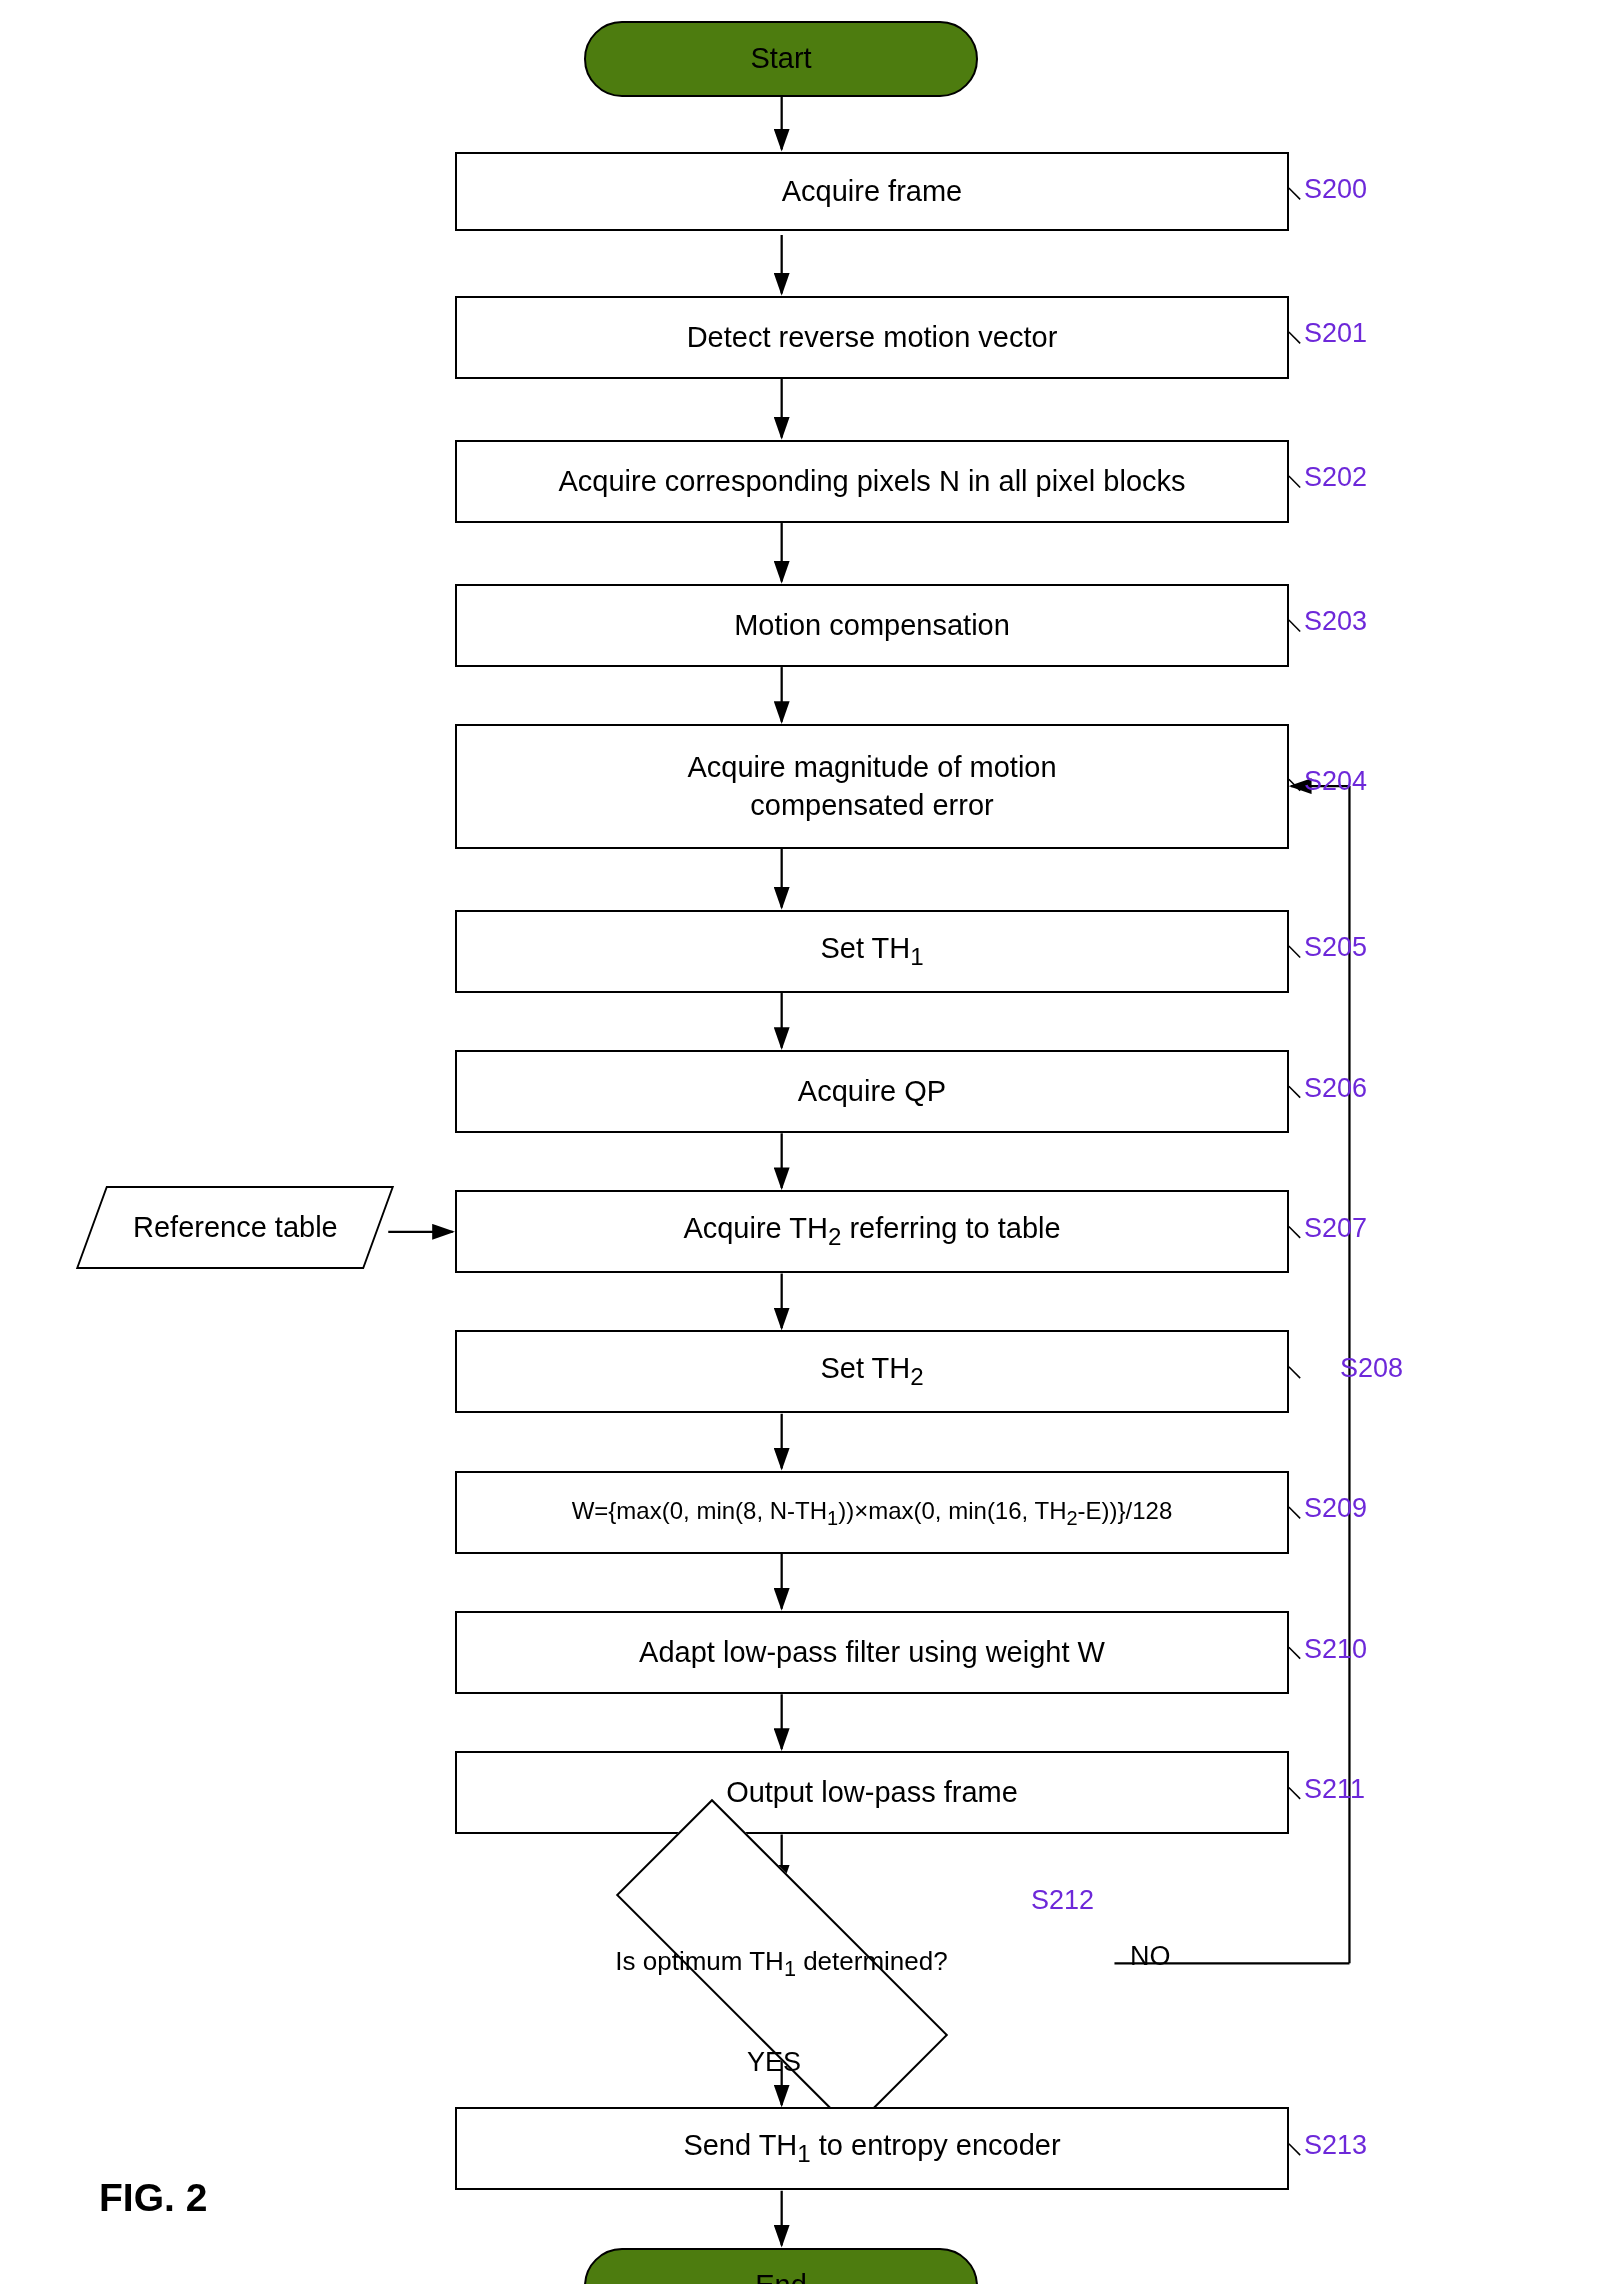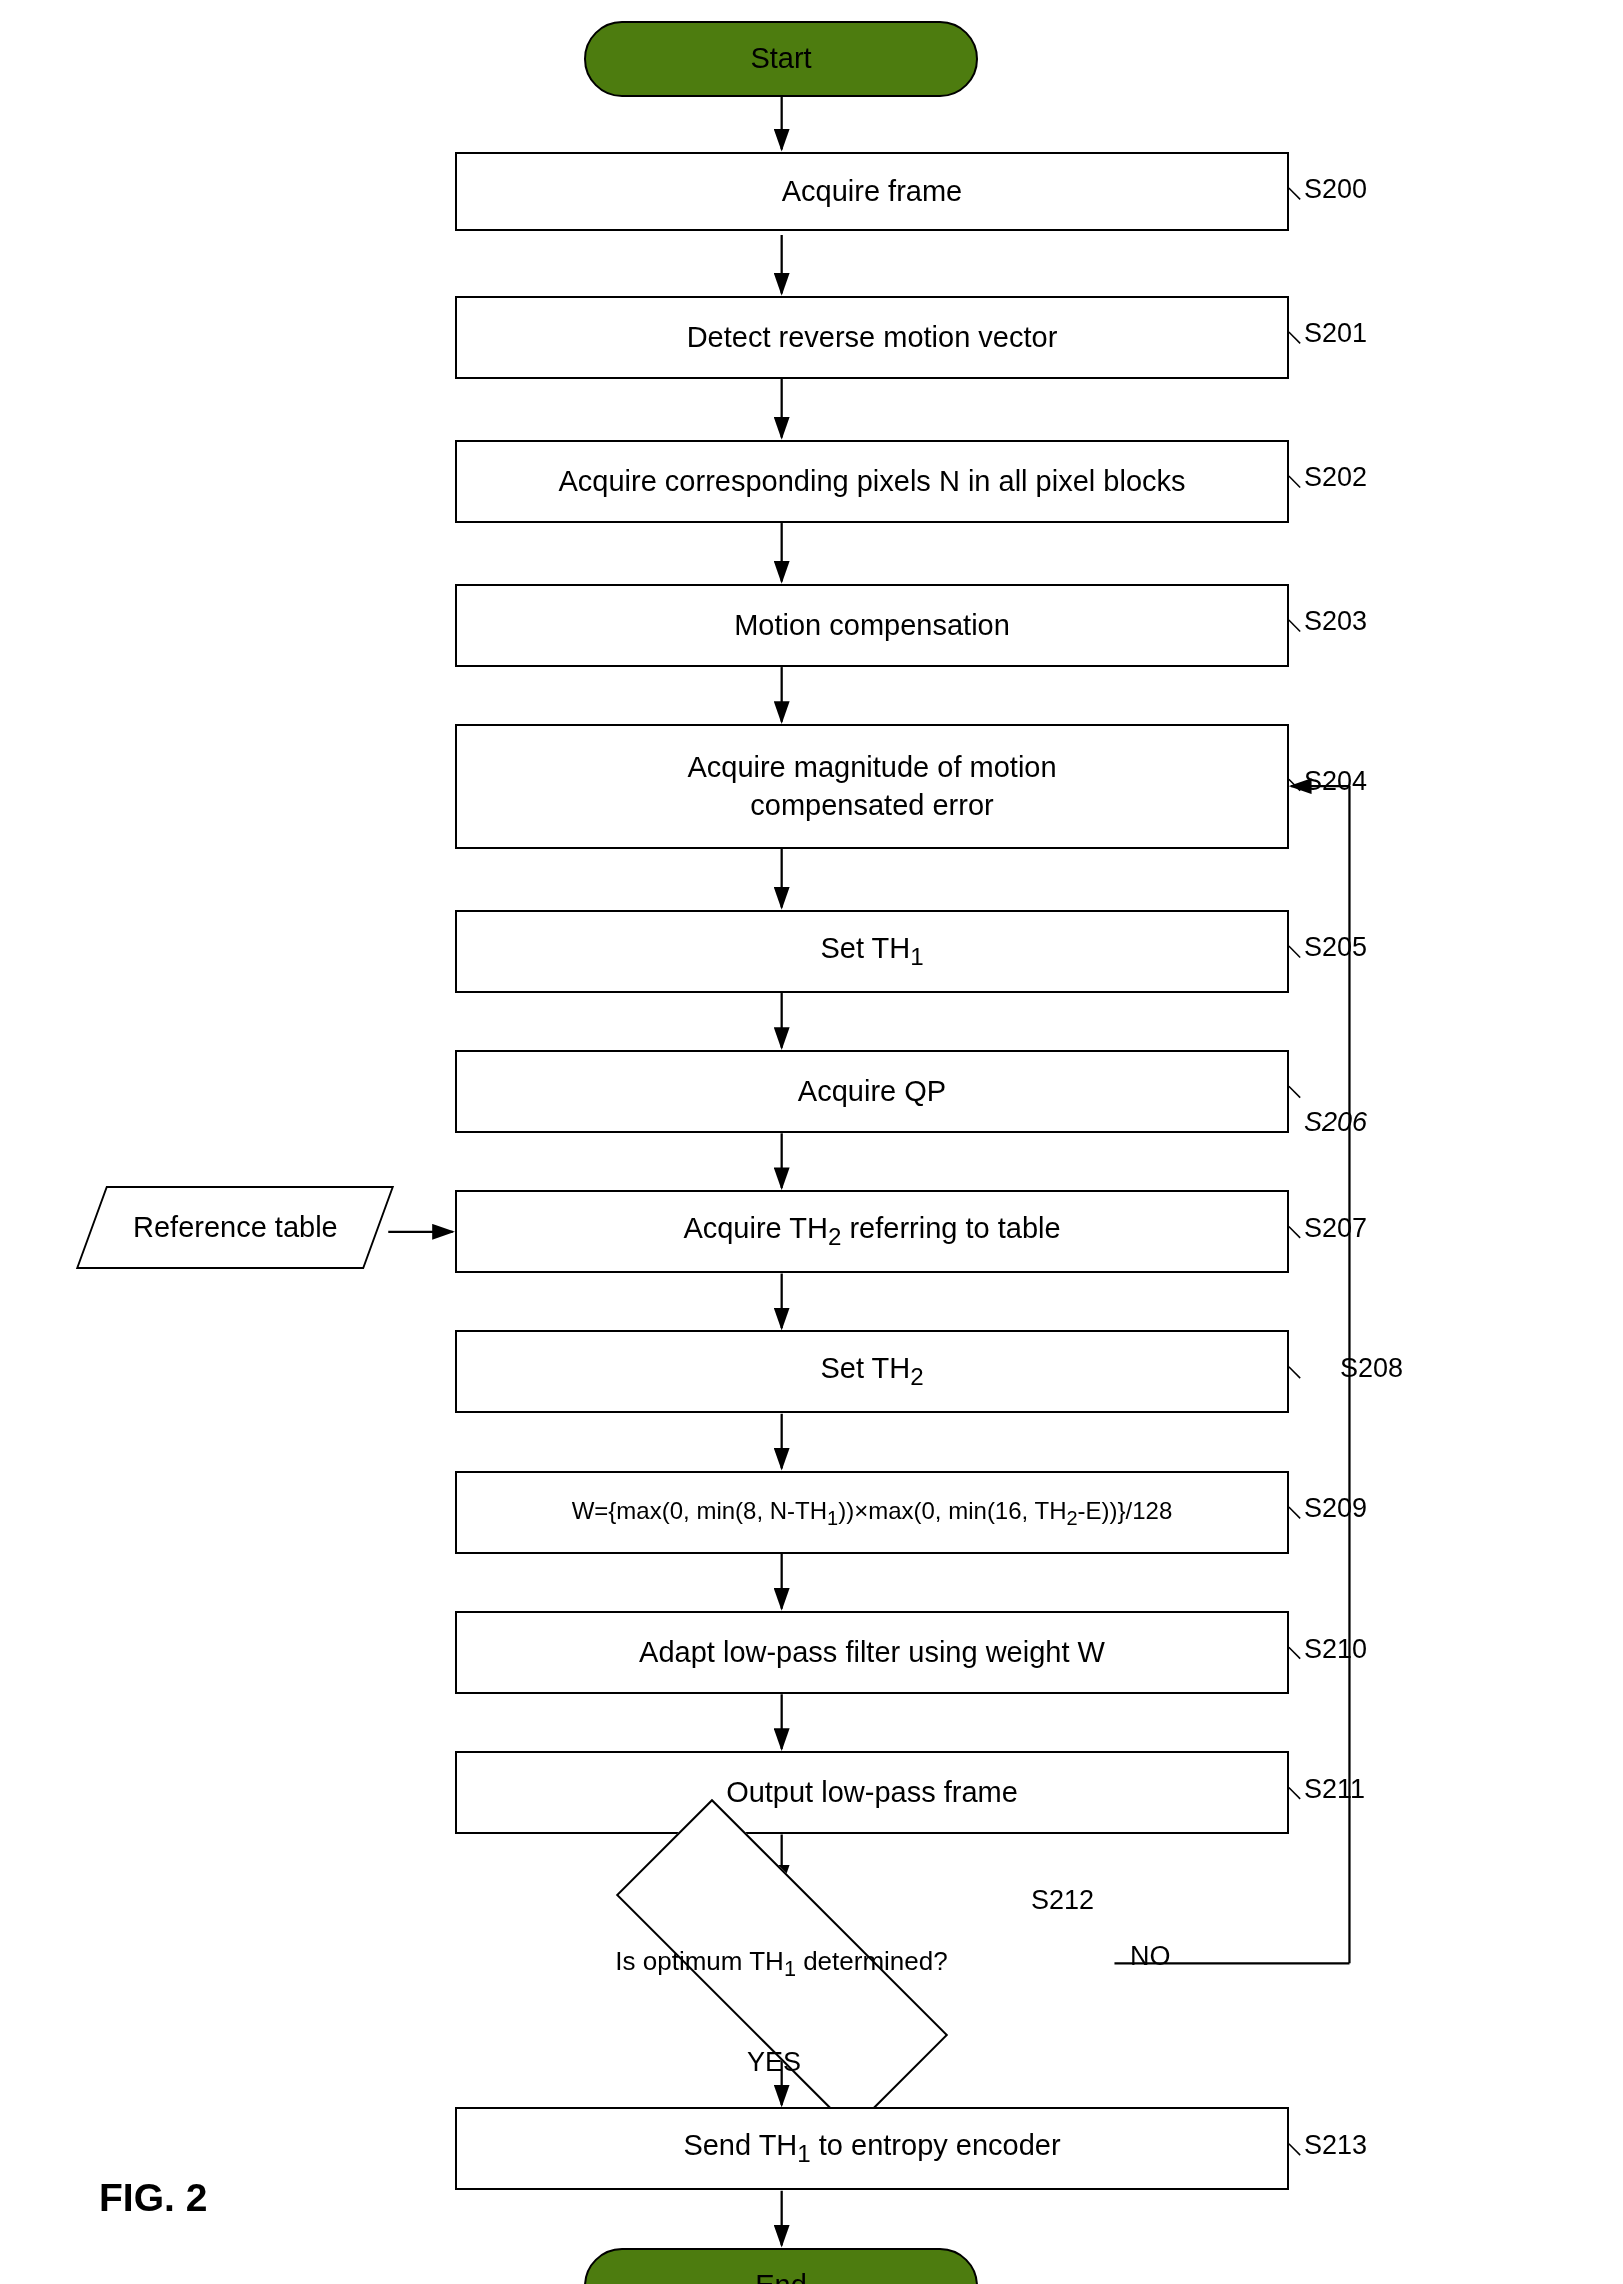--- a/index.html
+++ b/index.html
@@ -42,21 +42,21 @@
     .label-text {
       font-size: 29px;
       font-weight: normal;
       color: #000;
       line-height: 1.3;
     }
 
     .step-label {
       position: absolute;
       font-size: 27px;
-      color: #000000;
+      color: #6d28d9;
     }
 
     
     svg.arrows {
       position: absolute;
       top: 0; left: 0;
       width: 1624px;
       height: 2284px;
       pointer-events: none;
     }
@@ -170,21 +170,21 @@
   <span class="step-label" style="left:1304px; top:766px;">S204</span>
 
   <div class="flow-item rect" style="left:455px; top:910px; width:834px; height:83px;">
     <span class="label-text">Set TH<sub>1</sub></span>
   </div>
   <span class="step-label" style="left:1304px; top:932px;">S205</span>
 
   <div class="flow-item rect" style="left:455px; top:1050px; width:834px; height:83px;">
     <span class="label-text">Acquire QP</span>
   </div>
-  <span class="step-label" style="left:1304px; top:1107px;font-style:italic;">S206</span>
+  <span class="step-label" style="left:1304px; top:1073px;">S206</span>
 
   <div class="flow-item rect" style="left:455px; top:1190px; width:834px; height:83px;">
     <span class="label-text">Acquire TH<sub>2</sub> referring to table</span>
   </div>
   <span class="step-label" style="left:1304px; top:1213px;">S207</span>
 
   <div class="flow-item rect" style="left:455px; top:1330px; width:834px; height:83px;">
     <span class="label-text">Set TH<sub>2</sub></span>
   </div>
   <span class="step-label" style="left:1304px; top:1353px;margin-left:36px;">S208</span>

